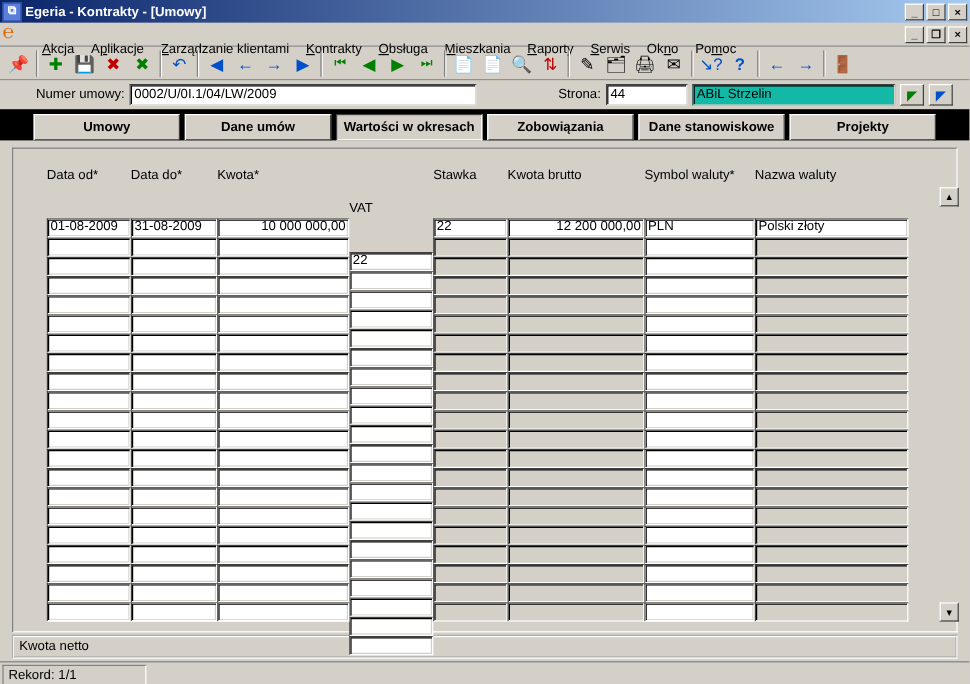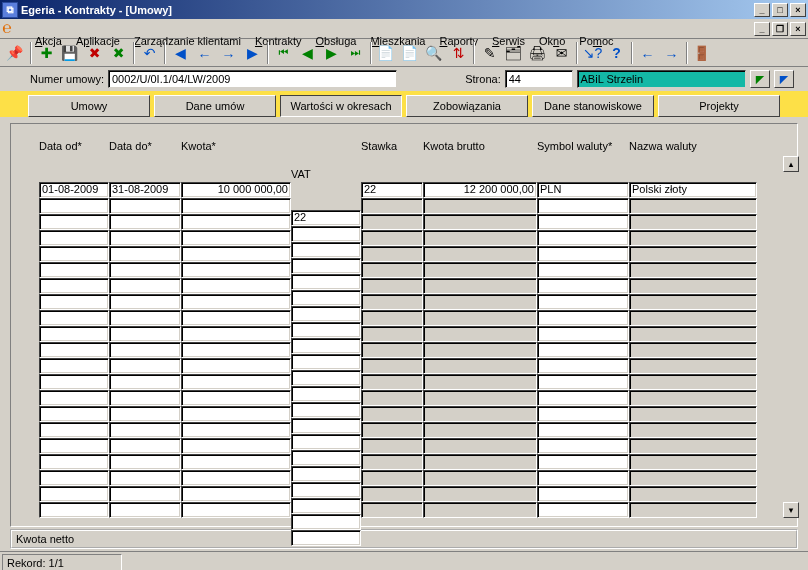--- a/index.html
+++ b/index.html
@@ -122,21 +122,22 @@
     border-bottom-color:#404040;
     width:20px;height:18px;
     display:inline-flex;align-items:center;justify-content:center;
     font-size:11px;
   }
   
   .tabrow {
     display:flex;
     padding: 4px 28px 0 28px;
     gap: 4px;
-    background:#fde047;
+    background:#000000;
+    font-weight:bold;
   }
   .tab {
     flex:1;
     height:22px;
     background:#d4d0c8;
     border:1px solid #fff;
     border-right-color:#404040;
     border-bottom-color:#404040;
     display:flex;align-items:center;justify-content:center;
   }

